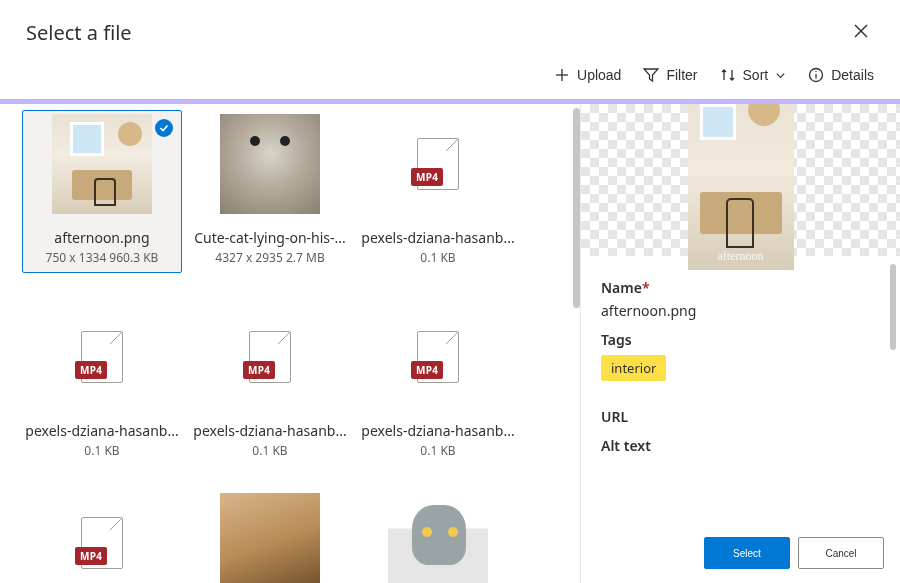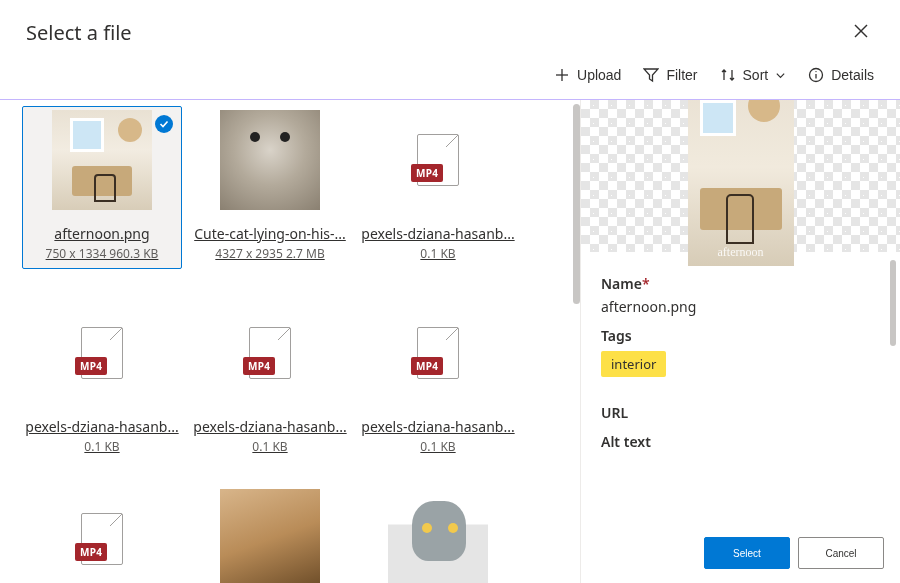--- a/index.html
+++ b/index.html
@@ -2,29 +2,29 @@
 <html><head>
 <meta charset="utf-8">
 <style>
   * { box-sizing: border-box; }
   html, body { margin: 0; padding: 0; font-family: "Segoe UI", -apple-system, system-ui, sans-serif; font-size: 14px; color: #323130; background: #fff; }
   .modal { width: 900px; height: 583px; position: relative; display: flex; flex-direction: column; }
   .header { display: flex; align-items: center; justify-content: space-between; padding: 18px 26px 10px 26px; }
   .title { font-size: 20px; font-weight: 400; color: #323130; }
   .close-btn { background: none; border: none; cursor: pointer; padding: 6px; color: #323130; }
   .close-btn svg { width: 14px; height: 14px; }
-  .toolbar { display: flex; justify-content: flex-end; align-items: center; gap: 22px; padding: 6px 26px 12px 26px; border-bottom: 1px solid #c4b5fd; }
+  .toolbar { display: flex; justify-content: flex-end; align-items: center; gap: 22px; padding: 6px 26px 12px 26px; border-bottom: 5px solid #c4b5fd; }
   .tool-btn { background: none; border: none; display: inline-flex; align-items: center; gap: 7px; cursor: pointer; font-size: 14px; color: #323130; padding: 4px 0; }
   .tool-btn svg { width: 16px; height: 16px; stroke: #323130; fill: none; stroke-width: 1.3; }
 
   .body { flex: 1; display: flex; overflow: hidden; }
   .grid-wrap { flex: 1; position: relative; overflow: hidden; padding: 6px 6px 6px 22px; }
   .grid-scroll { position: absolute; top: 4px; right: 0; width: 7px; height: 200px; background: #c8c6c4; border-radius: 4px; }
   .grid { display: grid; grid-template-columns: repeat(3, 160px); gap: 30px 8px; }
-  .card { width: 160px; display: flex; flex-direction: column; align-items: center; position: relative; padding-top: 4px; cursor: pointer; text-decoration: underline; }
+  .card { width: 160px; display: flex; flex-direction: column; align-items: center; position: relative; padding-top: 4px; cursor: pointer; }
   .card.selected { border: 1px solid #0078d4; background: #f3f2f1; border-radius: 2px; padding: 3px 3px 6px 3px; }
   .check { position: absolute; top: 8px; right: 8px; width: 18px; height: 18px; border-radius: 50%; background: #0078d4; display: flex; align-items: center; justify-content: center; }
   .check svg { width: 10px; height: 10px; fill: #fff; }
   .thumb { width: 100px; height: 100px; display: flex; align-items: center; justify-content: center; overflow: hidden; }
   .thumb-img { width: 100%; height: 100%; object-fit: cover; display:flex; align-items:center; justify-content:center; }
   .mp4 { width: 42px; height: 52px; position: relative; }
   .mp4 .page { width: 42px; height: 52px; border: 1px solid #a19f9d; border-radius: 2px; background: #fff; position: relative; }
   .mp4 .fold { position: absolute; top: 0; right: 0; width: 12px; height: 12px; background: linear-gradient(135deg, transparent 49%, #a19f9d 50%, #fff 52%); }
   .mp4 .badge { position: absolute; bottom: 4px; left: -6px; background: #a4262c; color: #fff; font-size: 10px; font-weight: 700; padding: 2px 5px; border-radius: 2px; letter-spacing: .3px; }
   .fname { margin-top: 14px; font-size: 14px; text-align: center; max-width: 156px; white-space: nowrap; overflow: hidden; text-overflow: ellipsis; }

